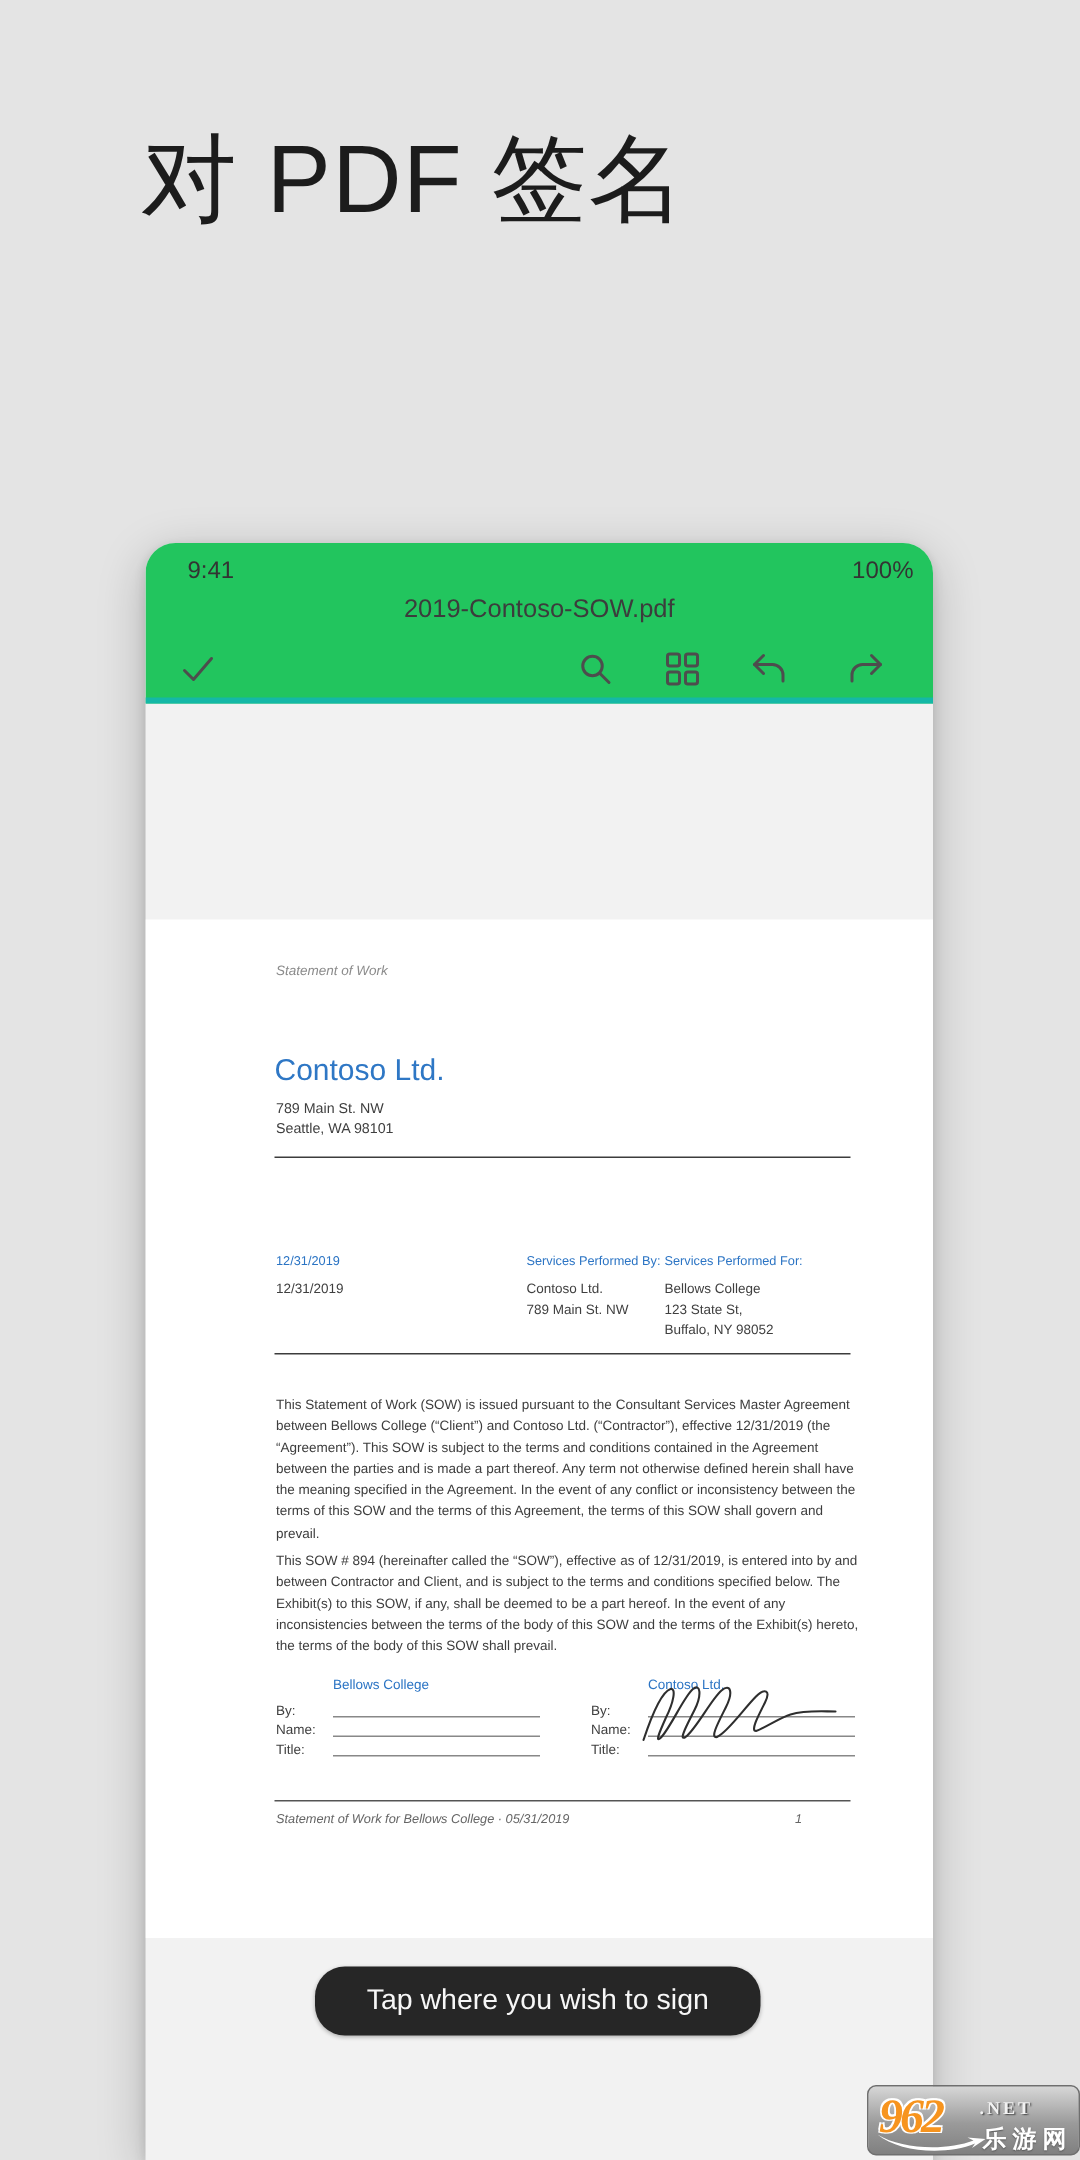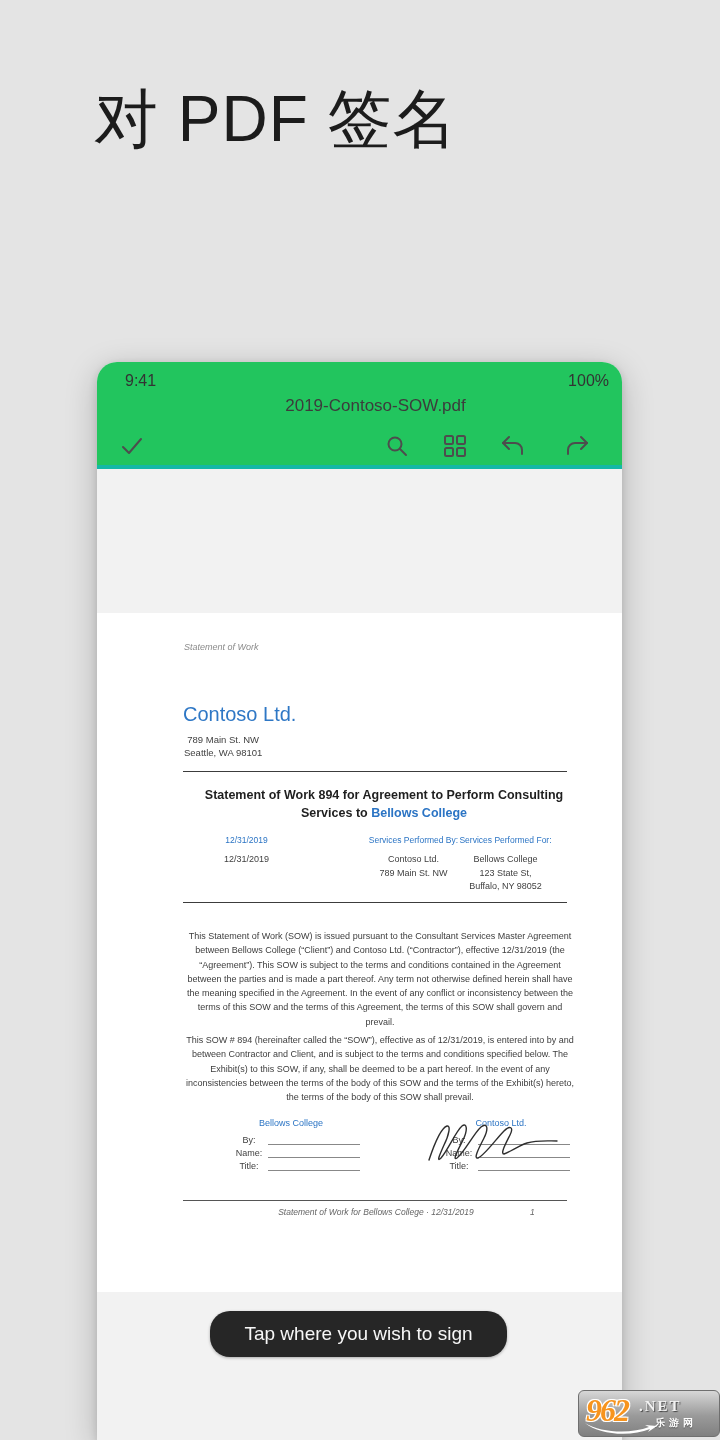--- a/index.html
+++ b/index.html
@@ -20,31 +20,31 @@
     position:absolute;left:97px;top:362px;width:525px;height:1078px;
     background:#f2f2f2;border-radius:20px 20px 0 0;overflow:hidden;
     box-shadow:0 8px 32px rgba(0,0,0,.22), 0 2px 8px rgba(0,0,0,.12);
   }
   .appbar{
     position:absolute;left:0;top:0;width:100%;height:107px;background:#22c55e;
     border-bottom:4px solid #14b8a6;box-sizing:border-box;
   }
   .status-time{position:absolute;left:28px;top:10px;font-size:16px;color:#333;}
   .status-battery{position:absolute;right:13px;top:10px;font-size:16px;color:#333;}
-  .doc-title{position:absolute;left:0;top:34px;width:100%;text-align:center;font-size:17px;color:#3c3c3c;margin-left:16px;}
+  .doc-title{position:absolute;left:0;top:34px;width:100%;text-align:center;font-size:17px;color:#3c3c3c;}
   .tb-icon{position:absolute;width:26px;height:26px;top:71px;}
   .tb-icon svg{width:26px;height:26px;display:block;}
   .ic-check{left:22px;}
   .ic-search{left:287px;}
   .ic-grid{left:345px;}
   .ic-undo{left:403px;}
   .ic-redo{left:467px;}
   
   .doc-page{
-    position:absolute;left:0;top:251px;width:525px;height:679px;background:#ffffff;text-align:center;
+    position:absolute;left:0;top:251px;width:525px;height:679px;background:#ffffff;
   }
   .sow-label{position:absolute;left:87px;top:29px;font-size:9px;font-style:italic;color:#8b8b8b;}
   .company-name{position:absolute;left:86px;top:90px;font-size:20px;color:#2e77c5;}
   .company-addr{position:absolute;left:87px;top:120px;font-size:9.5px;line-height:13px;color:#3f3f3f;}
   .rule{position:absolute;left:86px;width:384px;height:1px;background:#3c3c3c;}
   .rule-1{top:158px;}
   .rule-2{top:289px;}
   .doc-heading{
     position:absolute;left:87px;top:173px;width:400px;
     font-size:12.5px;font-weight:bold;line-height:18px;color:#1f1f1f;
@@ -62,21 +62,21 @@
     font-size:9px;line-height:14.3px;color:#3d3d3d;
   }
   .para-1{top:316px;}
   .para-2{top:420px;}
   
   .sig-col{position:absolute;top:505px;width:176px;}
   .sig-col-left{left:87px;}
   .sig-col-right{left:297px;}
   .sig-party{font-size:9px;color:#2b74c4;margin:0 0 4px 38px;}
   .sig-row{display:flex;align-items:flex-end;height:13px;}
-  .sig-label{width:38px;font-size:9px;color:#3f3f3f;margin-left:46px;}
+  .sig-label{width:38px;font-size:9px;color:#3f3f3f;}
   .sig-line{flex:1;border-bottom:1px solid #888;height:100%;}
   .signature-svg{position:absolute;left:30px;top:2px;width:140px;height:50px;z-index:2;}
   .footer-rule{position:absolute;left:86px;top:587px;width:384px;height:1px;background:#555;}
   .doc-footer{position:absolute;left:87px;top:594px;width:384px;font-size:8.5px;font-style:italic;color:#666;}
   .page-num{position:absolute;left:433px;top:594px;font-size:8.5px;font-style:italic;color:#666;}
   
   .action-btn{
     position:absolute;left:113px;top:949px;width:297px;height:46px;
     background:#262626;border-radius:20px;border:none;cursor:pointer;
     color:#f7f7f7;font-size:19px;font-weight:500;
@@ -91,27 +91,27 @@
     background:linear-gradient(#d7d7d7,#9a9a9a 55%,#808080);
     overflow:hidden;z-index:50;font-family:Liberation Serif, serif;
   }
   .wm-962{
     position:absolute;left:7px;top:1px;
     font-size:32px;font-weight:bold;font-style:italic;color:#f7941e;
     text-shadow:1px 1px 0 #fff,-1px -1px 0 #fff,1px -1px 0 #fff,-1px 1px 0 #fff;
     letter-spacing:-2px;
   }
   .wm-net{
-    position:absolute;left:60px;top:7px;
-    font-size:15px;font-weight:bold;color:#f2f2f2;letter-spacing:2px;
+    position:absolute;left:74px;top:7px;
+    font-size:12px;font-weight:bold;color:#f2f2f2;letter-spacing:2px;
     text-shadow:1px 1px 1px #444;
   }
   .wm-cn{
     position:absolute;left:76px;top:25px;
-    font-size:10px;font-weight:bold;color:#fff;letter-spacing:4px;
+    font-size:16px;font-weight:bold;color:#fff;letter-spacing:4px;
     text-shadow:0 1px 1px #555;
     text-align:right;
   }
   .wm-swoosh{position:absolute;left:4px;top:28px;width:80px;height:18px;}
 </style>
 </head>
 <body>
 
 <div class="headline">对 PDF 签名</div>
 
@@ -159,21 +159,20 @@
     <div class="sow-label">Statement of Work</div>
 
     <div class="company-name">Contoso Ltd.</div>
     <div class="company-addr">
       <div>789 Main St. NW</div>
       <div>Seattle, WA 98101</div>
     </div>
 
     <div class="rule rule-1"></div>
 
-    <div class="doc-heading"><span>Statement of Work 894 for Agreement to Perform Consulting Services to </span><span class="client">Bellows College</span></div>
 
     <div class="info-table">
       <div class="info-col col-0">
         <div class="col-h">12/31/2019</div>
         <div class="col-l">12/31/2019</div>
       </div>
       <div class="info-col col-1">
         <div class="col-h">Services Performed By:</div>
         <div class="col-l">Contoso Ltd.</div>
         <div class="col-l">789 Main St. NW</div>
@@ -220,21 +219,21 @@
       <div class="sig-row">
           <span class="sig-label">Title:</span>
           <span class="sig-line"></span>
         </div>
       <svg class="signature-svg" viewBox="0 0 140 50" fill="none" stroke="#2e2e2e" stroke-width="1.4" stroke-linecap="round">
         <path d="M5 40 C10 25 17 8 23 6 C27 5 25 15 20 25 C16 34 12 43 17 38 C24 30 32 11 38 6 C43 2 44 10 39 20 C34 30 28 41 33 38 C40 33 50 13 57 7 C63 2 65 8 60 18 C55 28 49 39 54 38 C61 35 72 19 80 11 C86 5 90 7 86 15 C82 23 76 34 80 34 C86 32 96 25 103 23 C113 20 124 21 133 21"></path>
       </svg>
     </div>
 
     <div class="footer-rule"></div>
-    <div class="doc-footer">Statement of Work for Bellows College · 12/31/2019</div>
+    <div class="doc-footer">Statement of Work for Bellows College · 05/31/2019</div>
     <div class="page-num">1</div>
   </div>
 
   <button class="action-btn">Tap where you wish to sign</button>
 </div>
 
 <div class="watermark">
   <span class="wm-962">962</span>
   <span class="wm-net">.NET</span>
   <span class="wm-cn">乐游网</span>

